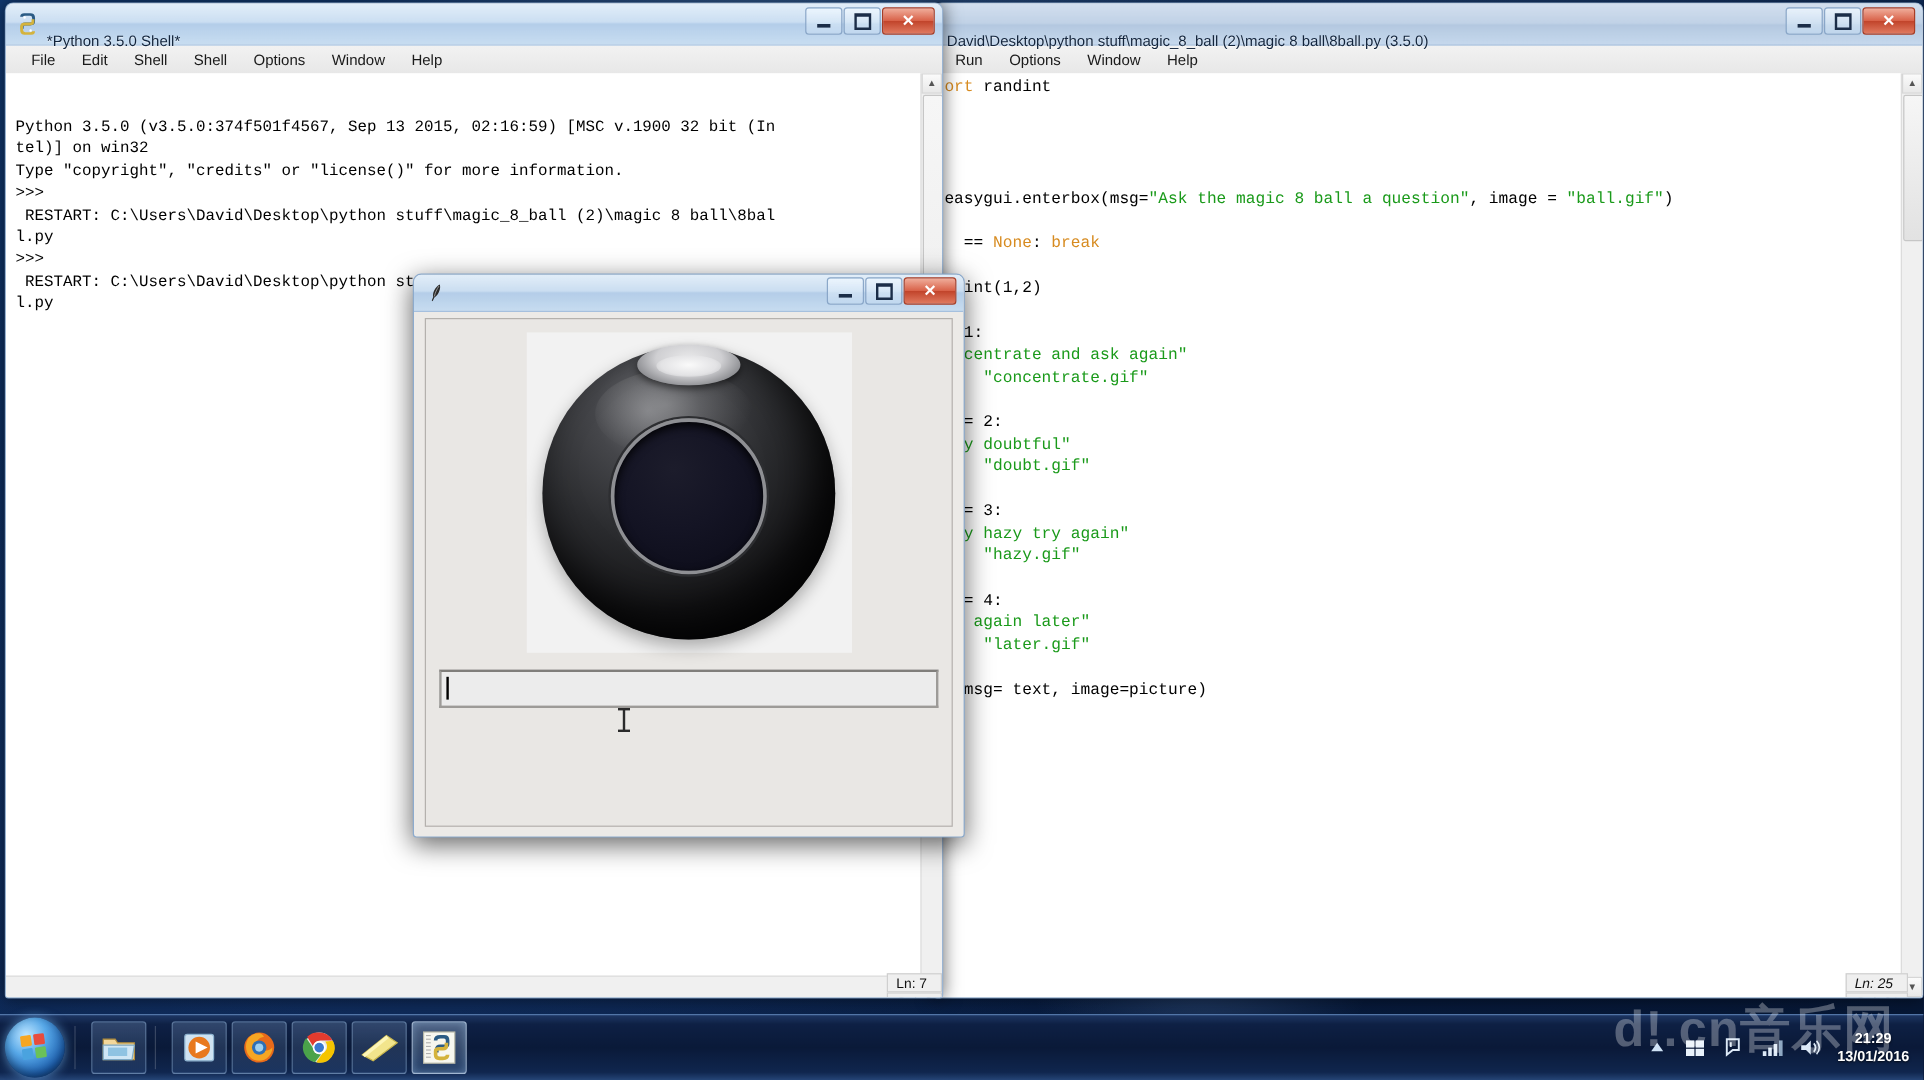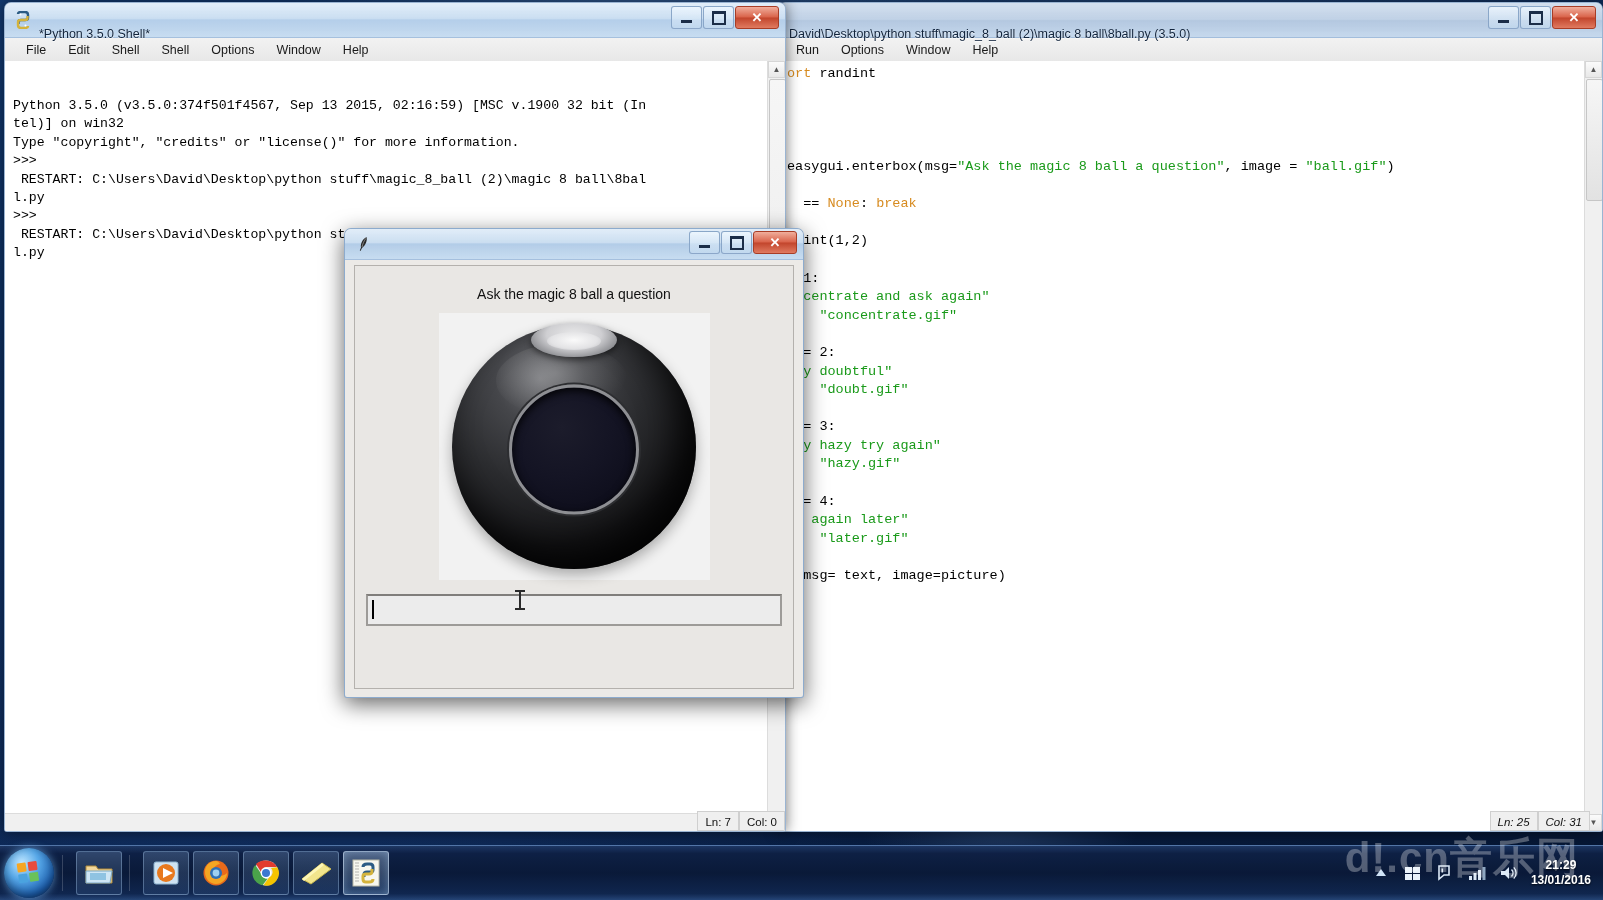--- a/index.html
+++ b/index.html
@@ -105,21 +105,21 @@
   .vscroll .thumb{
     position:absolute;left:1px;width:15px;border:1px solid #c6c6c6;border-radius:2px;
     background:linear-gradient(180deg,#f6f6f6,#e2e2e2);
   }
   .hscroll{
     position:absolute;left:0;right:17px;bottom:0;height:17px;background:#f0f0f0;
     border-top:1px solid #dcdcdc;
   }
   .statusbar{
     position:absolute;right:0;bottom:0;height:20px;display:flex;
-    font-size:11.5px;color:#111;
+    font-size:11.5px;color:#111;flex-direction:column;
   }
   .statusbar .cell{
     padding:2px 7px 0 7px;border:1px solid #cfcfcf;background:#efefef;
     display:flex;align-items:center;
   }
 
   
   .shelltext{
     position:absolute;top:4px;left:8px;right:20px;
     font-family:"Liberation Mono","DejaVu Sans Mono",monospace;
@@ -360,21 +360,20 @@
       <div class="wb">
           <span class="minglyph"></span>
         </div>
       <div class="wb">
           <span class="maxglyph"></span>
         </div>
       <div class="wb close">✕</div>
     </div>
   </div>
   <div class="tkbody">
-    <div class="dlg-msg">Ask the magic 8 ball a question</div>
 
     <div class="ballwrap">
       <div class="ball">
         <div class="gloss"></div>
         <div class="cap"></div>
         <div class="caphole"></div>
         <div class="window"></div>
       </div>
     </div>
 

